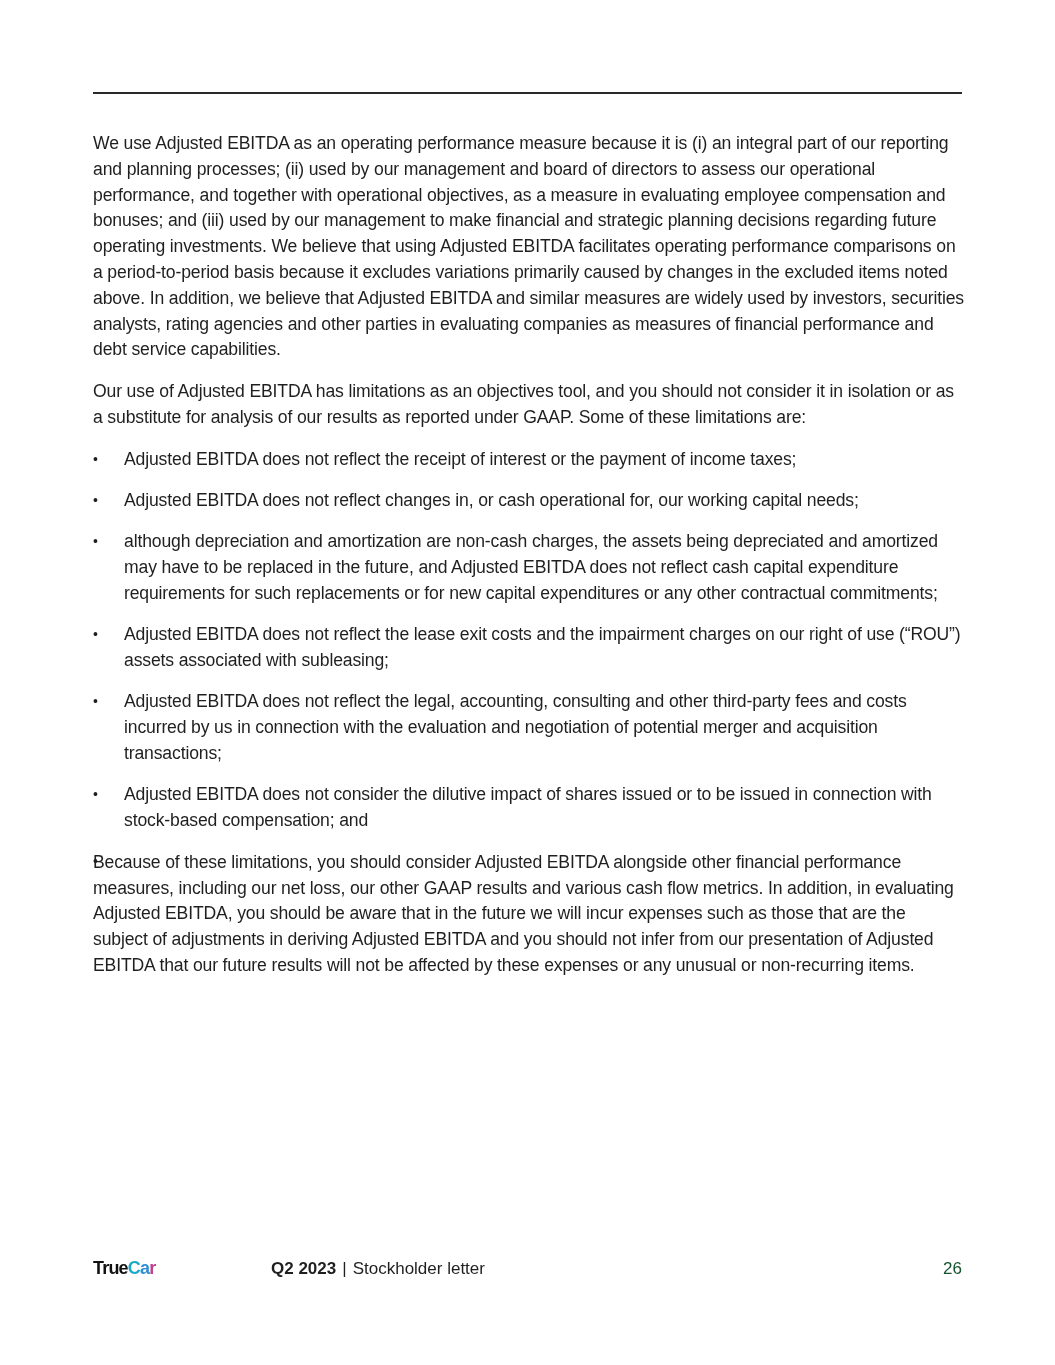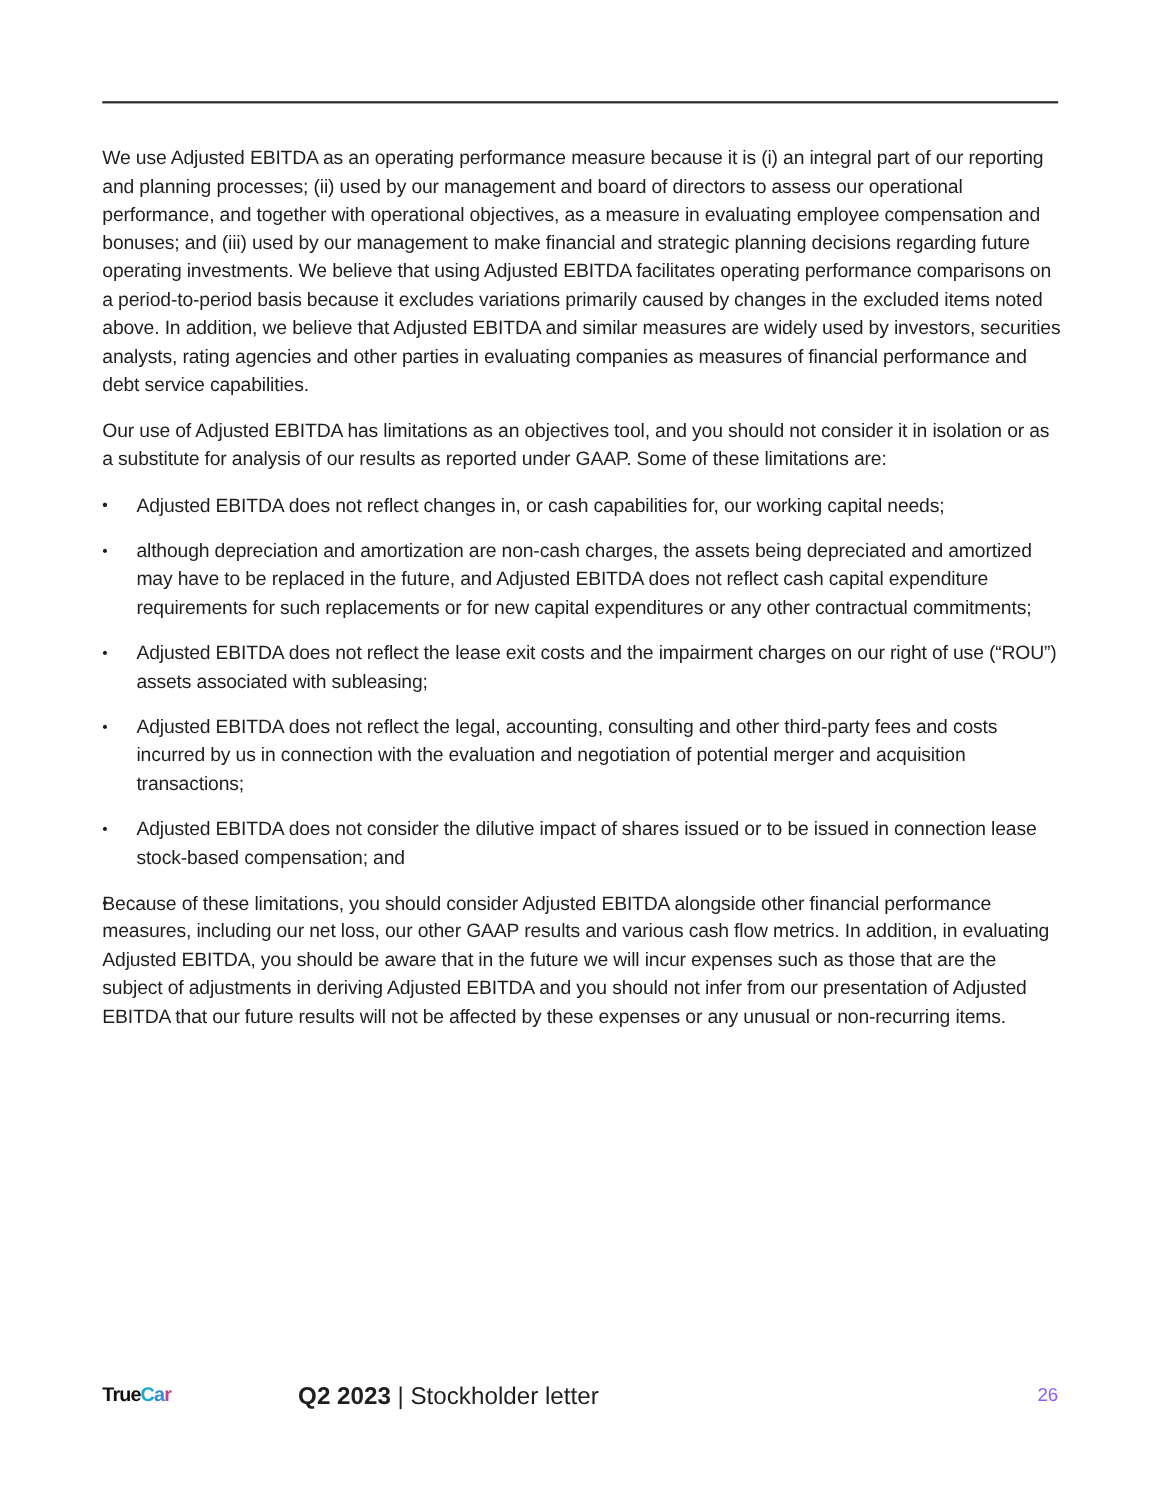--- a/index.html
+++ b/index.html
@@ -69,67 +69,68 @@
       line-height: 26px;
     }
     .logo .true { color: #111111; }
     .logo .c { color: #1ba9c9; }
     .logo .a { color: #2f8fd6; }
     .logo .r { color: #c13f8b; }
     .footer-center {
       position: absolute;
       left: 178px;
       top: 3px;
-      font-size: 22px;
+      font-size: 17px;
       line-height: 22px;
       color: #1f1f1f;
     }
     .footer-center .quarter { font-weight: bold; }
     .footer-center .sep { margin: 0 6px; }
     .page-number {
       position: absolute;
       right: 0;
       top: 3px;
       font-size: 17px;
       line-height: 22px;
-      color: #8b5cf6;
+      color: #14532d;
     }
   </style>
 </head>
 <body>
 
 <div class="top-rule"></div>
 
 <div class="content">
   <p>We use Adjusted EBITDA as an operating performance measure because it is (i) an integral part of our reporting and planning processes; (ii) used by our management and board of directors to assess our operational performance, and together with operational objectives, as a measure in evaluating employee compensation and bonuses; and (iii) used by our management to make financial and strategic planning decisions regarding future operating investments. We believe that using Adjusted EBITDA facilitates operating performance comparisons on a period-to-period basis because it excludes variations primarily caused by changes in the excluded items noted above. In addition, we believe that Adjusted EBITDA and similar measures are widely used by investors, securities analysts, rating agencies and other parties in evaluating companies as measures of financial performance and debt service capabilities.</p>
   <p>Our use of Adjusted EBITDA has limitations as an objectives tool, and you should not consider it in isolation or as a substitute for analysis of our results as reported under GAAP. Some of these limitations are:</p>
 
   <ul class="bullets">
     <li>
       <span class="bullet">•</span>
+      <span>Adjusted EBITDA does not reflect the receipt of interest or the payment of income taxes;</span>
     </li>
     <li>
       <span class="bullet">•</span>
-      <span>Adjusted EBITDA does not reflect changes in, or cash capabilities for, our working capital needs;</span>
+      <span>Adjusted EBITDA does not reflect changes in, or cash operational for, our working capital needs;</span>
     </li>
     <li>
       <span class="bullet">•</span>
       <span>although depreciation and amortization are non-cash charges, the assets being depreciated and amortized may have to be replaced in the future, and Adjusted EBITDA does not reflect cash capital expenditure requirements for such replacements or for new capital expenditures or any other contractual commitments;</span>
     </li>
     <li>
       <span class="bullet">•</span>
       <span>Adjusted EBITDA does not reflect the lease exit costs and the impairment charges on our right of use (“ROU”) assets associated with subleasing;</span>
     </li>
     <li>
       <span class="bullet">•</span>
       <span>Adjusted EBITDA does not reflect the legal, accounting, consulting and other third-party fees and costs incurred by us in connection with the evaluation and negotiation of potential merger and acquisition transactions;</span>
     </li>
     <li>
       <span class="bullet">•</span>
-      <span>Adjusted EBITDA does not consider the dilutive impact of shares issued or to be issued in connection lease stock-based compensation; and</span>
+      <span>Adjusted EBITDA does not consider the dilutive impact of shares issued or to be issued in connection with stock-based compensation; and</span>
     </li>
     <li>
       <span class="bullet">•</span>
     </li>
   </ul>
 
   <p>Because of these limitations, you should consider Adjusted EBITDA alongside other financial performance measures, including our net loss, our other GAAP results and various cash flow metrics. In addition, in evaluating Adjusted EBITDA, you should be aware that in the future we will incur expenses such as those that are the subject of adjustments in deriving Adjusted EBITDA and you should not infer from our presentation of Adjusted EBITDA that our future results will not be affected by these expenses or any unusual or non-recurring items.</p>
 </div>
 
 <div class="footer">

